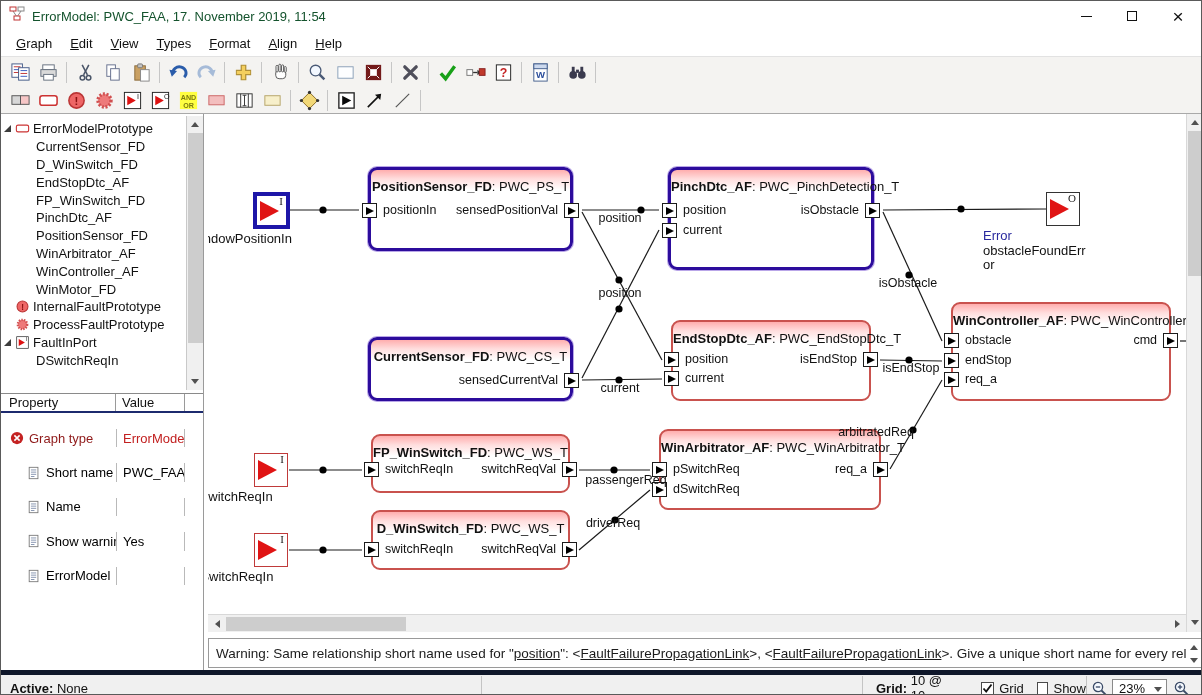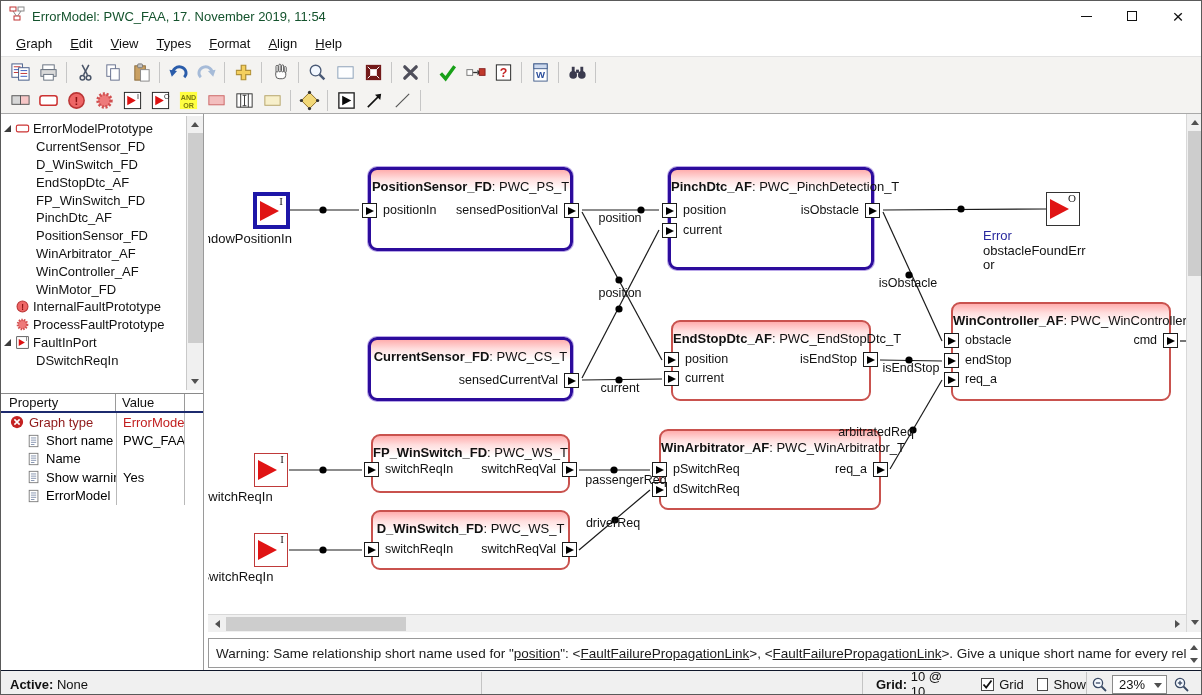--- a/index.html
+++ b/index.html
@@ -44,21 +44,21 @@
   .tri-down { width:0; height:0; border-left:4px solid transparent; border-right:4px solid transparent; border-top:5px solid #505050; }
   .tri-left { width:0; height:0; border-top:4px solid transparent; border-bottom:4px solid transparent; border-right:5px solid #505050; }
   .tri-right { width:0; height:0; border-top:4px solid transparent; border-bottom:4px solid transparent; border-left:5px solid #505050; }
   .sb-thumb { position:absolute; background:#cdcdcd; }
 
   
   #prop-table { position:absolute; left:0; top:279px; width:202px; }
   #prop-header { display:flex; height:20px; border-top:1px solid #8a8a8a; border-bottom:2px solid #1c2a6e; font-size:13px; color:#111; align-items:center; }
   .ph-prop { width:115px; padding-left:8px; border-right:1px solid #9a9a9a; height:100%; display:flex; align-items:center; }
   .ph-val { width:69px; padding-left:6px; border-right:1px solid #9a9a9a; height:100%; display:flex; align-items:center; }
-  .prop-row { display:flex; height:18.4px; font-size:13px; align-items:center; }
+  .prop-row { display:flex; height:18.4px; font-size:13px; align-items:center;margin-top:16px; }
   .pr-left { width:115px; display:flex; align-items:center; height:100%; overflow:hidden; white-space:nowrap; }
   .pr-right { width:69px; padding-left:6px; border-left:1px solid #b9b9b9; border-right:1px solid #b9b9b9; height:100%; display:flex; align-items:center; overflow:hidden; white-space:nowrap; }
   .pr-icon { display:flex; justify-content:center; }
 
   
   #canvas-wrap { position:absolute; left:207px; top:0; width:995px; height:556px; background:#fff; }
   #canvas { position:absolute; left:0; top:0; width:978px; height:500px; background:#fff; overflow:hidden; }
   #wires { position:absolute; left:0; top:0; }
 
   .block { position:absolute; border-radius:9px; background:linear-gradient(to bottom, #ffaeae 0px, #ffdede 9px, #ffffff 20px); }
@@ -87,21 +87,21 @@
   #hscroll { position:absolute; left:0; top:500px; width:978px; height:18px; background:#f0f0f0; border-top:1px solid #d8d8d8; }
   #vscroll { position:absolute; left:978px; top:0; width:17px; height:518px; background:#f0f0f0; border-left:1px solid #d8d8d8; }
 
   
   #warning-bar { position:absolute; left:0; top:524px; width:995px; height:30px; background:#fff; border:1px solid #9a9a9a; display:flex; align-items:center; padding-left:7px; overflow:hidden; }
   #warning-text { font-size:13.5px; color:#1c1c1c; white-space:nowrap; }
   #warning-text span.u { text-decoration:underline; }
   #warn-spin { position:absolute; right:2px; top:3px; width:13px; height:24px; display:flex; flex-direction:column; align-items:center; justify-content:space-between; padding:3px 0; background:#fff; }
 
   
-  #statusbar { position:absolute; left:0; top:669px; width:1202px; height:26px; background:#f0f0f0; border-top:1px solid #0f172a; font-size:13px; color:#111; }
+  #statusbar { position:absolute; left:0; top:669px; width:1202px; height:26px; background:#f0f0f0; border-top:5px solid #0f172a; font-size:13px; color:#111; }
   .sb-cell { position:absolute; top:1px; height:24px; display:flex; align-items:center; border-right:1px solid #c4c4c4; }
   .cb { width:13px; height:13px; background:#fff; border:1px solid #4a4a4a; display:flex; align-items:center; justify-content:center; }
   .combo { width:55px; height:19px; background:#fff; border:1px solid #8a8a8a; display:flex; align-items:center; padding-left:6px; position:relative; }
   .combo .carrow { position:absolute; right:4px; top:7px; }
   b { font-weight:bold; }
 </style>
 </head>
 <body>
 
 <div id="app">

